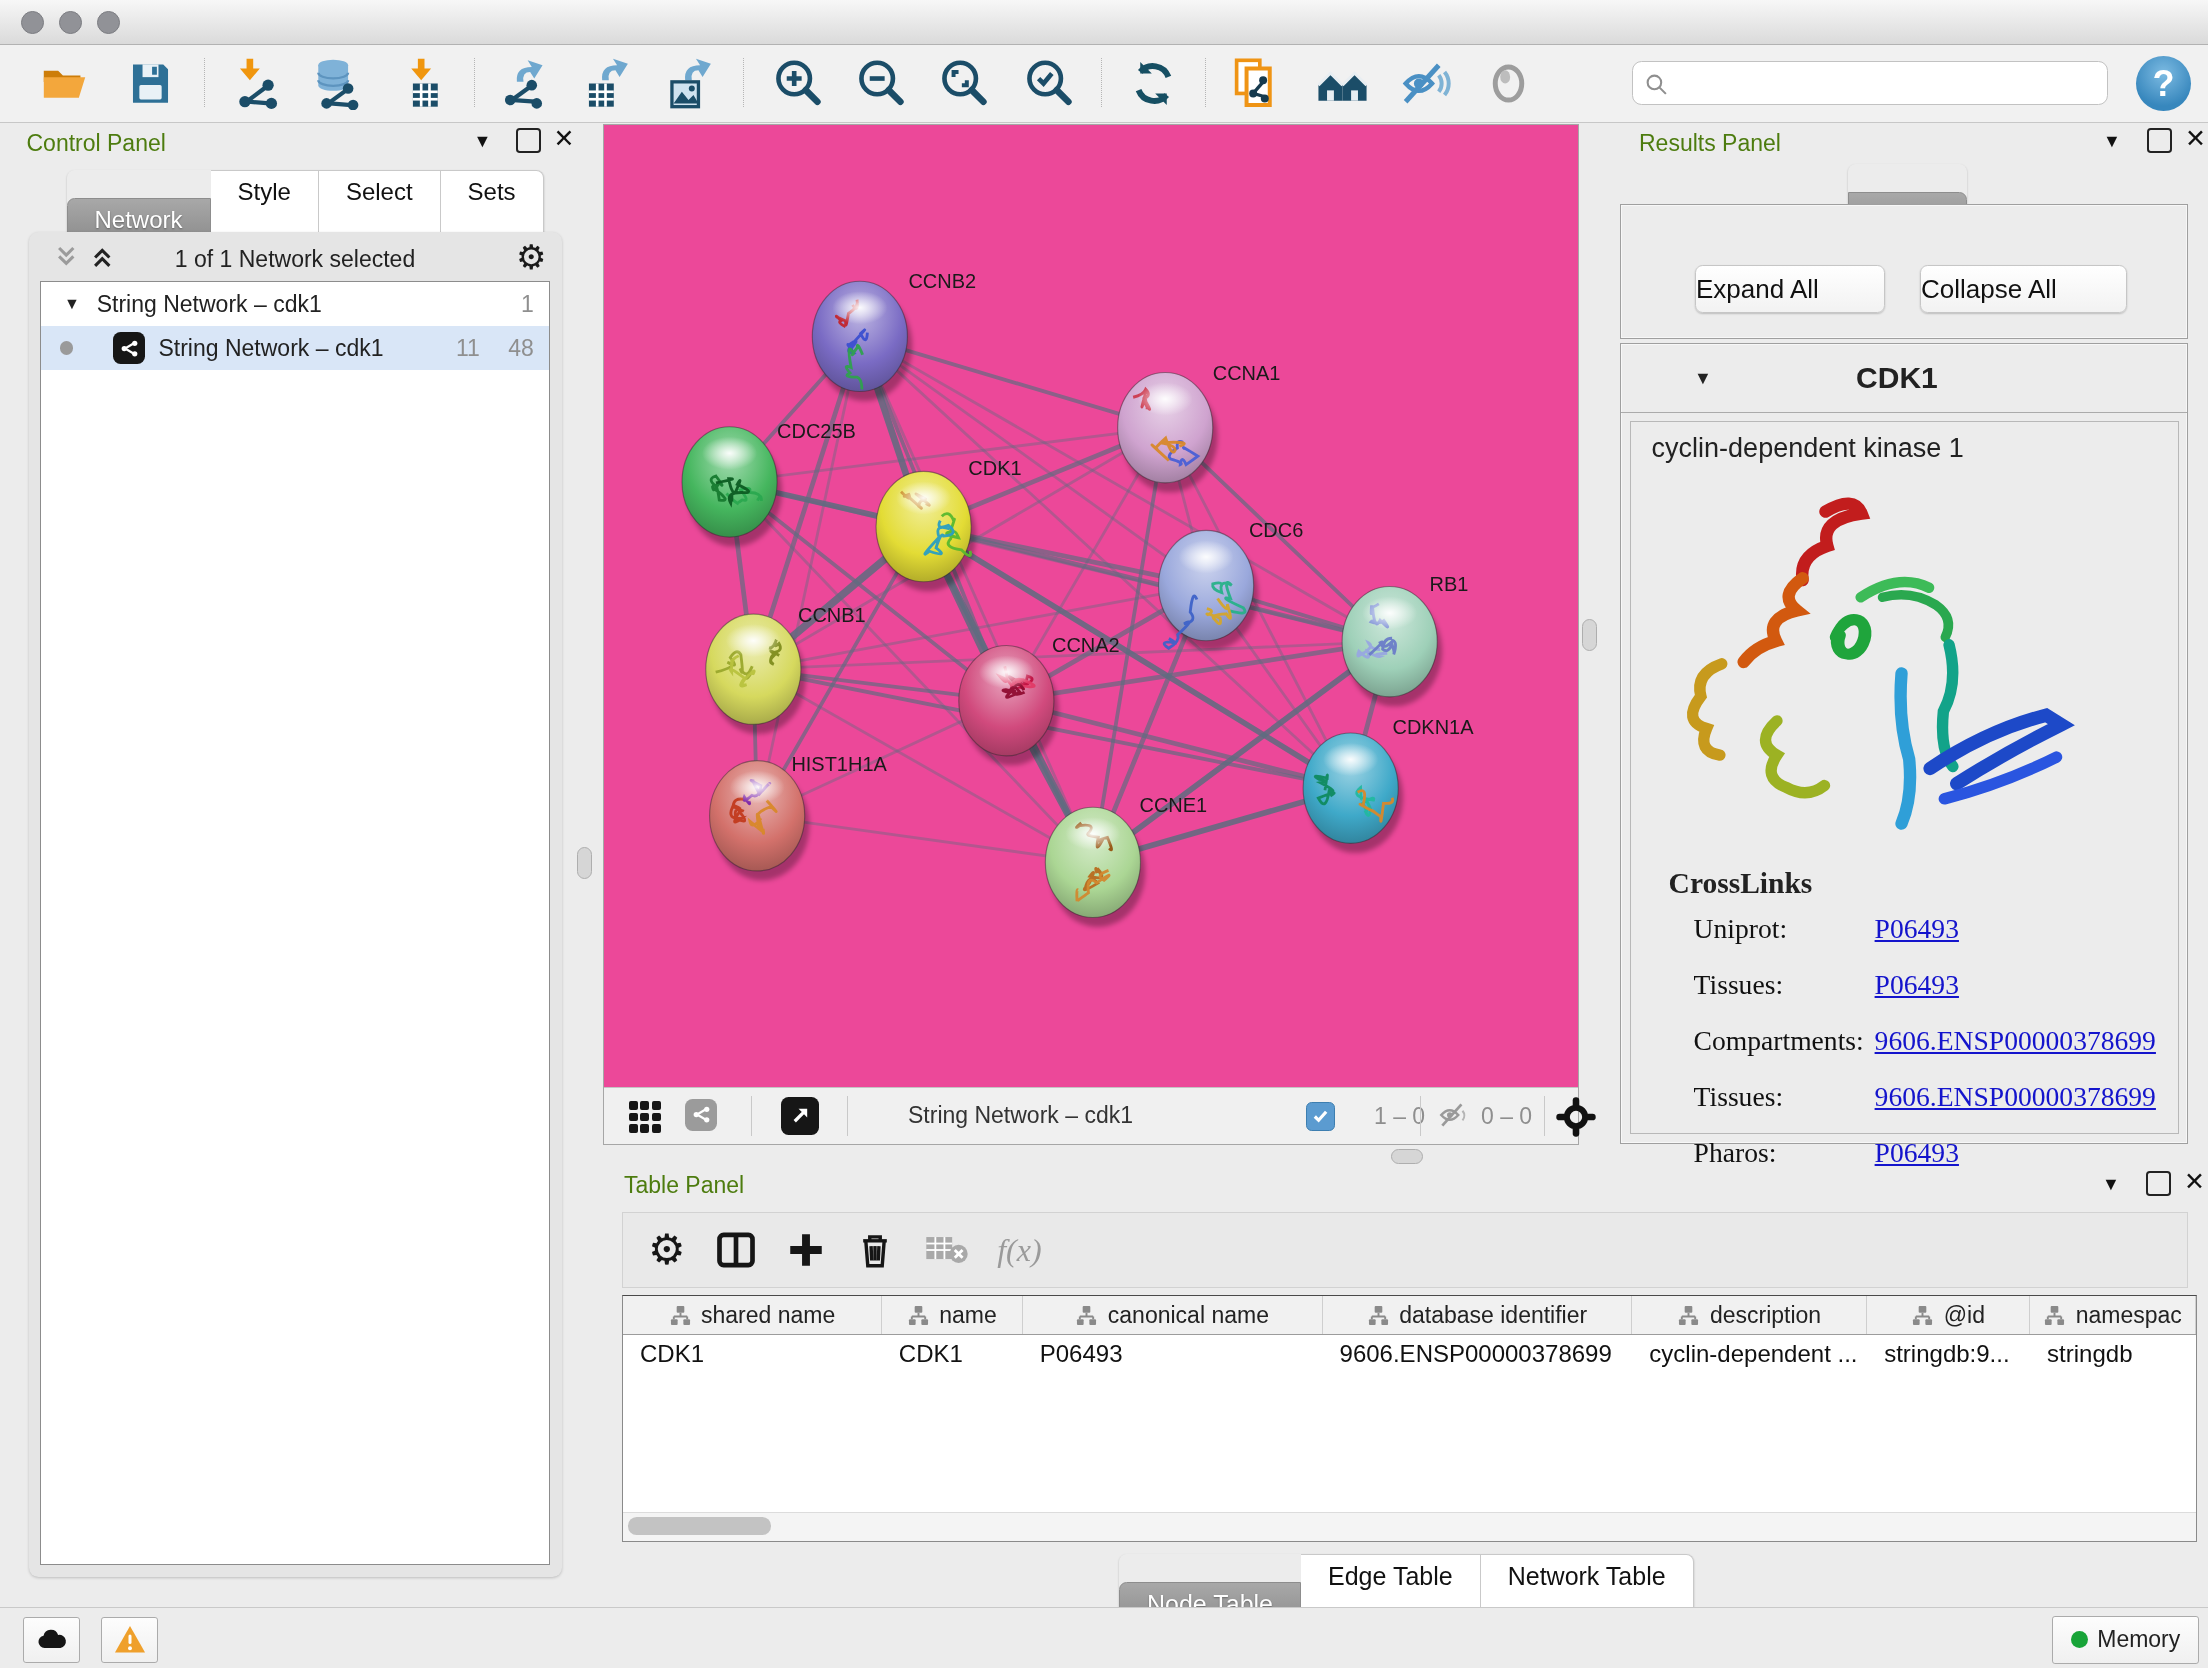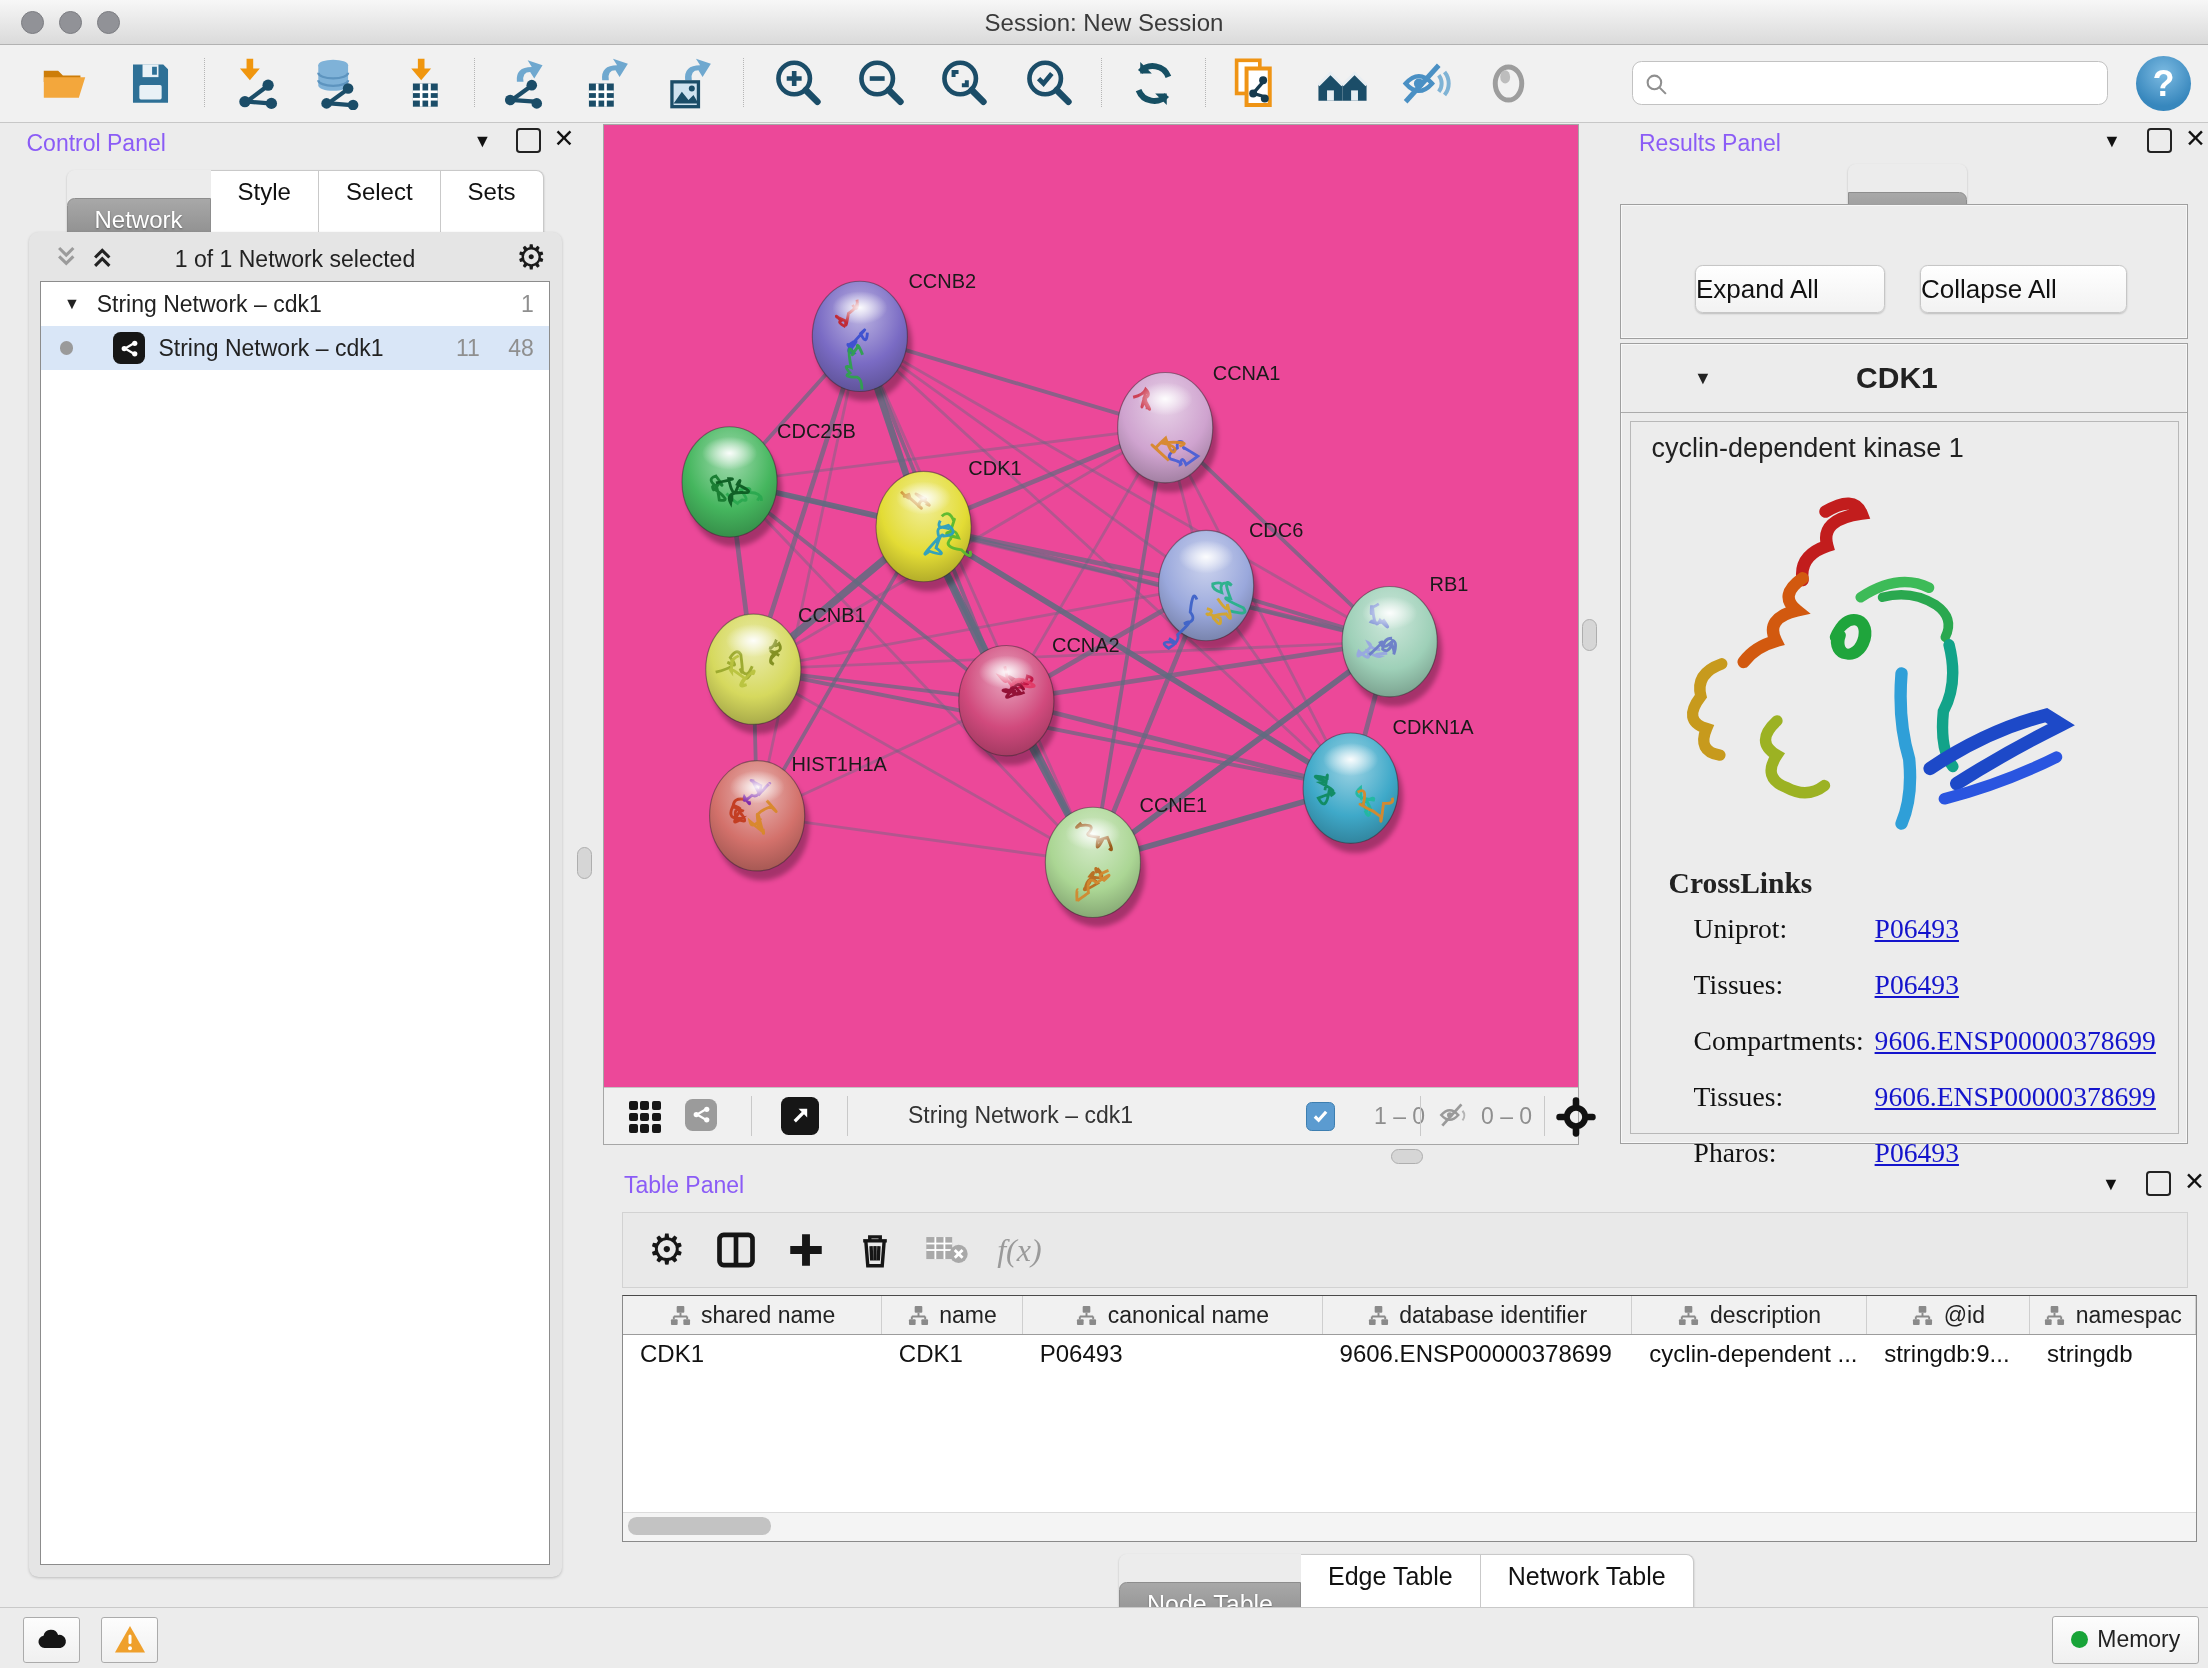--- a/index.html
+++ b/index.html
@@ -17,21 +17,21 @@
   .tbtn{width:61px;height:61px;top:7.6px;display:flex;align-items:center;justify-content:center;}
   .tsep{top:13.3px;width:0;height:49px;border-left:1.9px dotted #b5b5b5;}
   .searchbox{left:1632px;top:16px;width:474px;height:42px;background:#fff;border:1.4px solid #c2c2c2;
     border-radius:9.5px;}
   .searchbox input{position:absolute;left:44px;top:1.9px;width:418px;height:34px;border:none;outline:none;
     font-size:23px;background:transparent;font-family:inherit;}
   .helpbtn{left:2136px;top:11.4px;width:55px;height:55px;border-radius:50%;
     background:radial-gradient(circle at 50% 32%,#7dbbe2,#3787bd 70%);display:flex;align-items:center;justify-content:center;
     color:#fff;font-size:36px;font-weight:bold;}
   
-  .phead-title{font-size:23px;color:#8b5cf6;}
+  .phead-title{font-size:23px;color:#4d7c0f;}
   .sqbtn{width:21px;height:21px;border:2.4px solid #222;border-radius:3.8px;}
   .xbtn{font-size:25px;font-weight:bold;color:#111;line-height:21px;}
   .caret{font-size:18px;color:#111;}
   
   .seg{display:flex;border-radius:7.6px;box-shadow:0 1px 1.9px rgba(0,0,0,.25);}
   .seg .tab{padding:6.7px 27px;font-size:24px;background:#fff;border:1px solid #c9c9c9;border-left:none;
     color:#111;white-space:nowrap;}
   .seg .tab:first-child{border-left:1px solid #c9c9c9;border-radius:7.6px 0 0 7.6px;}
   .seg .tab:last-child{border-radius:0 7.6px 7.6px 0;}
   .seg .tab.sel{background:linear-gradient(#a8a8a8,#8d8d8d);color:#fff;border-color:#8d8d8d;
@@ -89,21 +89,20 @@
 </style>
 </head>
 <body>
 
 <div id="window">
 
   <div class="abs titlebar">
     <div class="abs tl" style="left:21px"></div>
     <div class="abs tl" style="left:59px"></div>
     <div class="abs tl" style="left:97px"></div>
-    <div class="abs win-title">Session: New Session</div>
   </div>
 
   <div class="abs toolbar">
     <div class="abs tbtn" style="left:34px">
       <svg width="51" height="51" viewBox="0 0 32 32">
           <path d="M3 8 h9 l3 3 h11 v4 H3z" fill="#cd7d08"></path>
           <path d="M3 12 h26 l-4 13 H3z" fill="#f3a73c"></path>
         </svg>
     </div>
     <div class="abs tbtn" style="left:120px">

